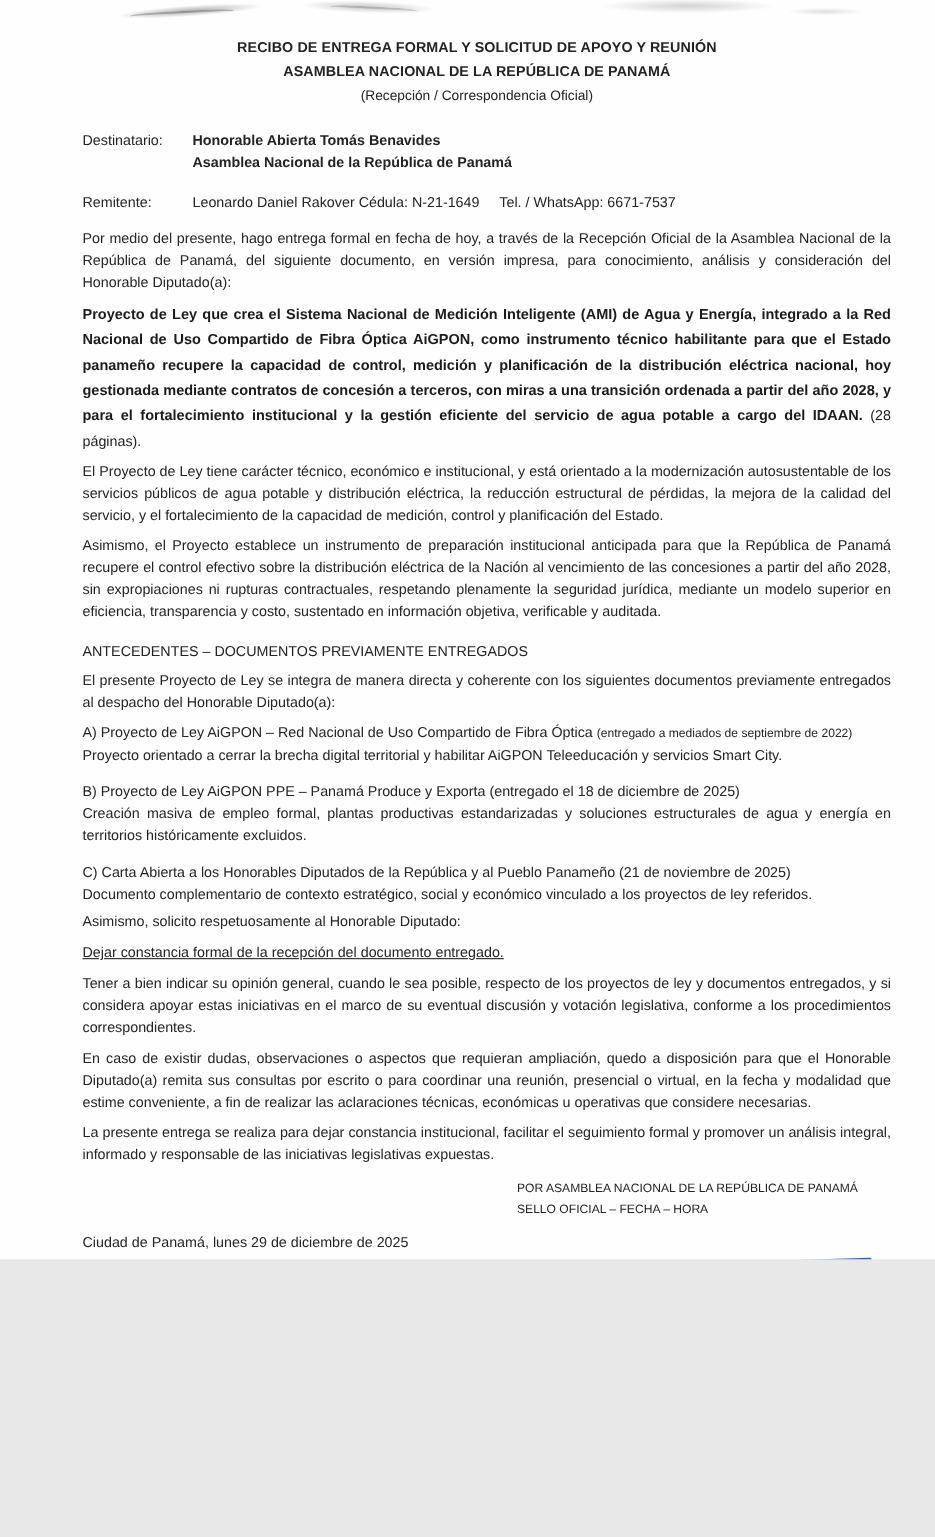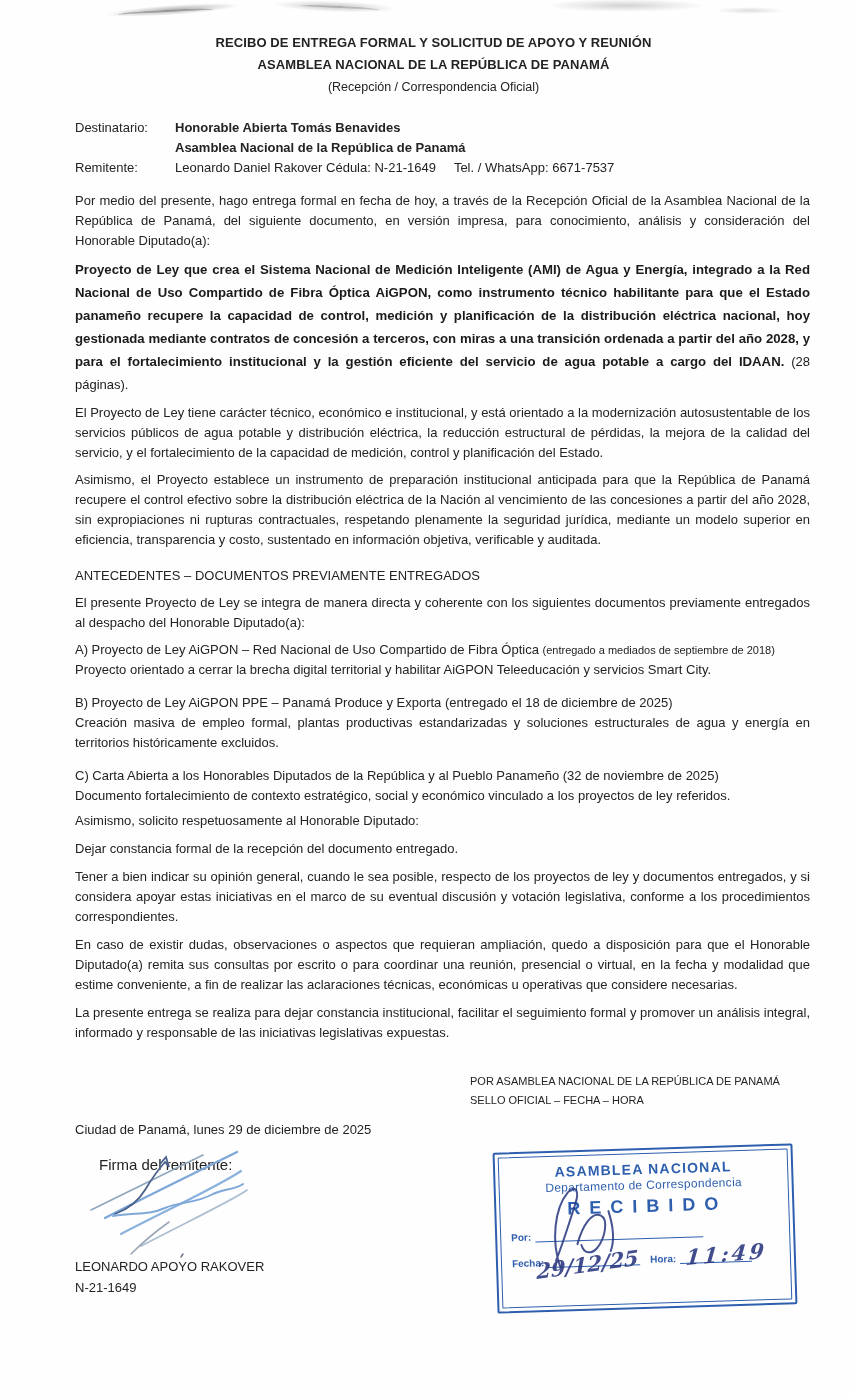--- a/index.html
+++ b/index.html
@@ -1,18 +1,18 @@
 <!DOCTYPE html>
 <html><head>
 <meta charset="utf-8">
 <style>
   html,body{margin:0;padding:0;background:#e8e8e8;}
   .page{
     position:relative;
-    width:850px;height:1397px;
+    width:850px;height:1145px;
     background:#fefefe;
     font-family:"Liberation Sans","DejaVu Sans",sans-serif;
     color:#232323;
     overflow:hidden;
   }
   .content{
     position:absolute;left:75px;right:40px;top:0;
     padding-top:32px;
   }
   
@@ -23,21 +23,21 @@
   .smudge4{left:715px;top:7px;width:70px;height:7px;background:radial-gradient(ellipse,rgba(140,140,140,.28),transparent 70%);}
   .smudge-line1{position:absolute;left:118px;top:10px;width:95px;height:3px;border-top:2px solid rgba(90,90,90,.38);border-radius:60%/100%;transform:rotate(-3deg);}
   .smudge-line2{left:300px;top:6px;width:80px;height:3px;position:absolute;border-top:2px solid rgba(100,100,100,.28);border-radius:60%/100%;transform:rotate(3deg);}
 
   
   .doc-header{text-align:center;line-height:22px;margin-bottom:20px;margin-right:18px;}
   .doc-title{font-weight:bold;font-size:13px;letter-spacing:.1px;}
   .doc-subtitle{font-size:12.5px;}
 
   
-  .addr-row{display:flex;font-size:13px;line-height:20px;}
+  .addr-row{display:flex;font-size:13px;line-height:20px;margin-bottom:16px;}
   .addr-label{width:100px;flex:0 0 100px;}
   .addr-value{font-weight:bold;}
   .addr-value-plain{font-weight:normal;}
   .contact-span{margin-left:18px;}
 
   
   .para{font-size:13px;line-height:20px;text-align:justify;margin:0 0 7px 0;}
   .para-bold{font-weight:bold;font-size:13.2px;line-height:23px;text-align:justify;margin:0 0 7px 0;color:#1b1b1b;}
   .pages-note{font-weight:normal;font-size:13px;}
   .section-heading{font-size:13px;line-height:20px;margin:16px 0 7px 0;}
@@ -124,38 +124,38 @@
 
     <p class="para">El Proyecto de Ley tiene carácter técnico, económico e institucional, y está orientado a la modernización autosustentable de los servicios públicos de agua potable y distribución eléctrica, la reducción estructural de pérdidas, la mejora de la calidad del servicio, y el fortalecimiento de la capacidad de medición, control y planificación del Estado.</p>
 
     <p class="para" style="margin-bottom:8px;">Asimismo, el Proyecto establece un instrumento de preparación institucional anticipada para que la República de Panamá recupere el control efectivo sobre la distribución eléctrica de la Nación al vencimiento de las concesiones a partir del año 2028, sin expropiaciones ni rupturas contractuales, respetando plenamente la seguridad jurídica, mediante un modelo superior en eficiencia, transparencia y costo, sustentado en información objetiva, verificable y auditada.</p>
 
     <p class="section-heading">ANTECEDENTES – DOCUMENTOS PREVIAMENTE ENTREGADOS</p>
 
     <p class="para">El presente Proyecto de Ley se integra de manera directa y coherente con los siguientes documentos previamente entregados al despacho del Honorable Diputado(a):</p>
 
     <div class="item-block">
-      <div><span>A) Proyecto de Ley AiGPON – Red Nacional de Uso Compartido de Fibra Óptica</span> <span class="item-note-small">(entregado a mediados de septiembre de 2018)</span></div>
+      <div><span>A) Proyecto de Ley AiGPON – Red Nacional de Uso Compartido de Fibra Óptica</span> <span class="item-note-small">(entregado a mediados de septiembre de 2022)</span></div>
       <div>Proyecto orientado a cerrar la brecha digital territorial y habilitar AiGPON Teleeducación y servicios Smart City.</div>
     </div>
 
     <div class="item-block">
       <div>B) Proyecto de Ley AiGPON PPE – Panamá Produce y Exporta (entregado el 18 de diciembre de 2025)</div>
       <div>Creación masiva de empleo formal, plantas productivas estandarizadas y soluciones estructurales de agua y energía en territorios históricamente excluidos.</div>
     </div>
 
     <div class="item-block mb5">
-      <div>C) Carta Abierta a los Honorables Diputados de la República y al Pueblo Panameño (32 de noviembre de 2025)</div>
-      <div>Documento fortalecimiento de contexto estratégico, social y económico vinculado a los proyectos de ley referidos.</div>
+      <div>C) Carta Abierta a los Honorables Diputados de la República y al Pueblo Panameño (21 de noviembre de 2025)</div>
+      <div>Documento complementario de contexto estratégico, social y económico vinculado a los proyectos de ley referidos.</div>
     </div>
 
 
     <p class="para" style="margin-bottom:8px;">Asimismo, solicito respetuosamente al Honorable Diputado:</p>
 
-    <p class="para" style="margin-bottom:8px;">Dejar constancia formal de la recepción del documento entregado.</p>
+    <p class="para" style="margin-bottom:8px;text-decoration:underline;">Dejar constancia formal de la recepción del documento entregado.</p>
 
     <p class="para" style="margin-bottom:8px;">Tener a bien indicar su opinión general, cuando le sea posible, respecto de los proyectos de ley y documentos entregados, y si considera apoyar estas iniciativas en el marco de su eventual discusión y votación legislativa, conforme a los procedimientos correspondientes.</p>
 
     <p class="para" style="margin-bottom:8px;">En caso de existir dudas, observaciones o aspectos que requieran ampliación, quedo a disposición para que el Honorable Diputado(a) remita sus consultas por escrito o para coordinar una reunión, presencial o virtual, en la fecha y modalidad que estime conveniente, a fin de realizar las aclaraciones técnicas, económicas u operativas que considere necesarias.</p>
 
     <p class="para">La presente entrega se realiza para dejar constancia institucional, facilitar el seguimiento formal y promover un análisis integral, informado y responsable de las iniciativas legislativas expuestas.</p>
   </div>
 
   <div class="footer">
     <div class="date-row">

